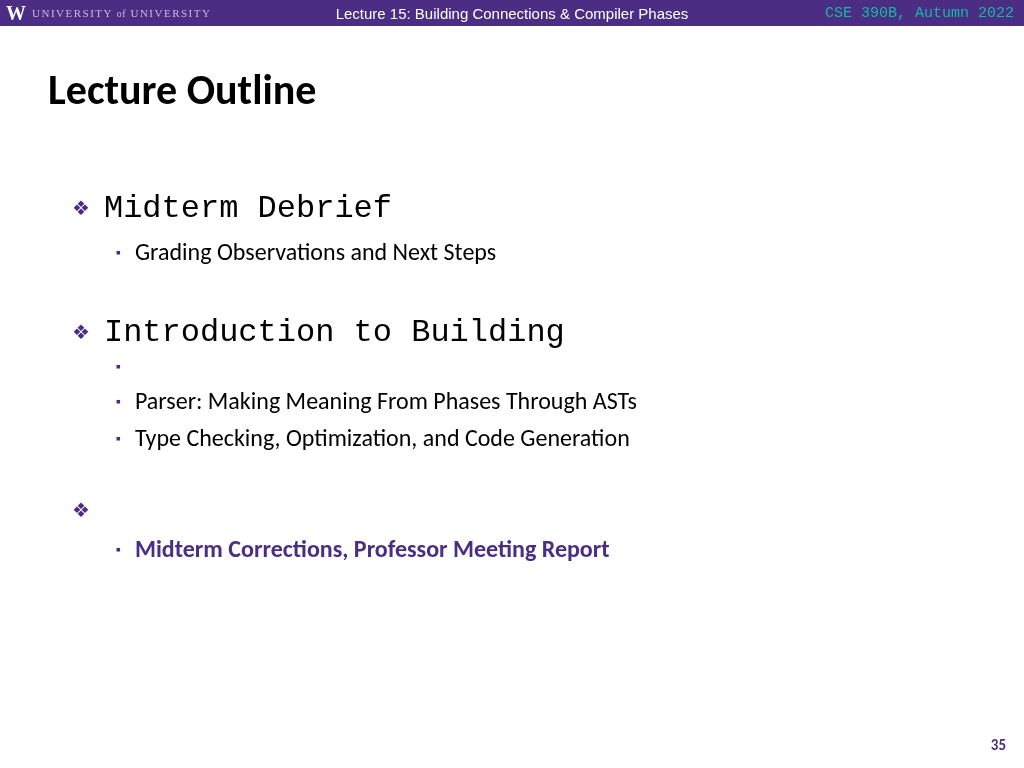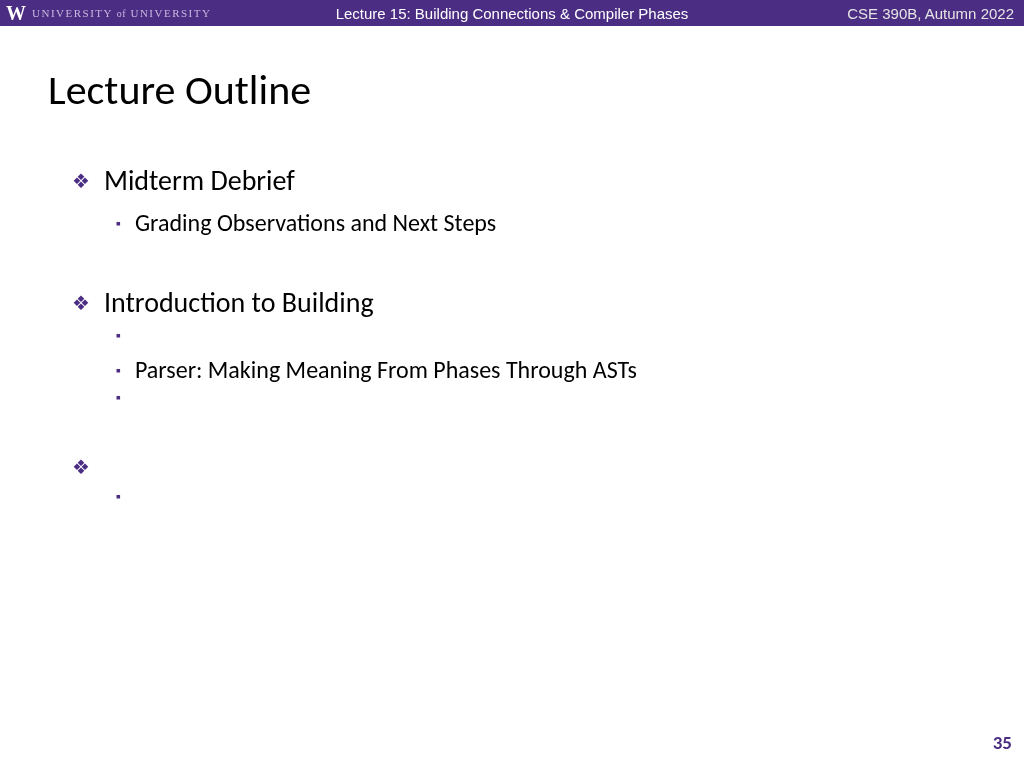--- a/index.html
+++ b/index.html
@@ -49,52 +49,53 @@
       left: 50%;
       transform: translateX(-50%);
       font-family: Arial, sans-serif;
       font-size: 15px;
       color: #fff;
       text-align: center;
     }
     .header-right {
       position: absolute;
       right: 10px;
-      font-family: Liberation Sans, sans-serif;
+      font-family: Liberation Mono, monospace;
       font-size: 15px;
-      color: #e5e5e5;
+      color: #14b8a6;
     }
     .slide-content {
       padding: 38px 48px 0 48px;
     }
     .slide-title {
       font-size: 42px;
-      font-weight: normal;
+      font-weight: bold;
       color: #000;
-      margin-bottom: 48px;
+      margin-bottom: 75px;
     }
     .outline-section {
       margin-bottom: 48px;
     }
     .level1 {
       display: flex;
       align-items: baseline;
       margin-bottom: 10px;
       padding-left: 24px;
     }
     .level1 .bullet {
       color: #4b2e83;
       font-size: 20px;
       margin-right: 14px;
       position: relative;
       top: -2px;
     }
     .level1 .text {
-      font-size: 28px;
+      font-size: 32px;
       color: #000;
+      font-family: Liberation Mono, monospace;
     }
     .level2 {
       display: flex;
       align-items: baseline;
       padding-left: 68px;
       margin-bottom: 8px;
     }
     .level2 .bullet {
       color: #4b2e83;
       font-size: 14px;
@@ -106,24 +107,24 @@
       font-size: 24px;
       color: #000;
     }
     .highlighted .text {
       color: #4b2e83;
       font-weight: bold;
     }
     .page-number {
       position: absolute;
       bottom: 14px;
-      right: 12px;
+      right: 18px;
       color: #4b2e83;
       font-weight: bold;
-      font-size: 19px;
+      font-size: 15px;
       margin-top: 13px;
     }
   </style>
 </head>
 <body>
 
 <div class="header-bar">
   <div class="uw-logo">
     <span class="uw-w">W</span>
     <span class="uw-text">
@@ -157,26 +158,28 @@
     </div>
     <div class="level2">
       <span class="bullet">▪</span>
     </div>
     <div class="level2">
       <span class="bullet">▪</span>
       <span class="text">Parser: Making Meaning From Phases Through ASTs</span>
     </div>
     <div class="level2">
       <span class="bullet">▪</span>
+      <span class="text">Type Checking, Optimization, and Code Generation</span>
     </div>
   </div>
 
   <div class="outline-section">
     <div class="level1 highlighted">
       <span class="bullet">❖</span>
     </div>
     <div class="level2 highlighted">
       <span class="bullet">▪</span>
+      <span class="text">Midterm Corrections, Professor Meeting Report</span>
     </div>
   </div>
 </div>
 
 <div class="page-number">35</div>
 
 </body></html>

